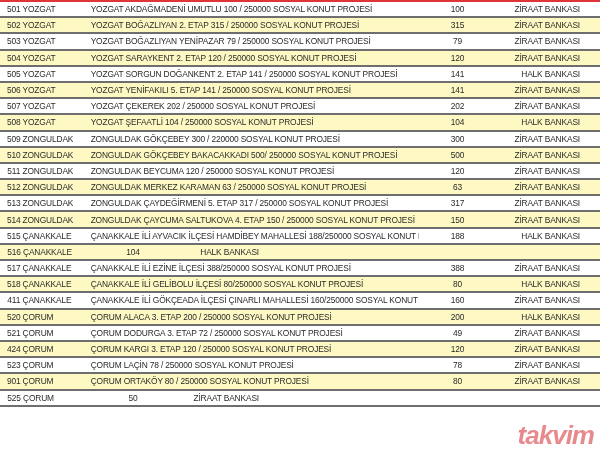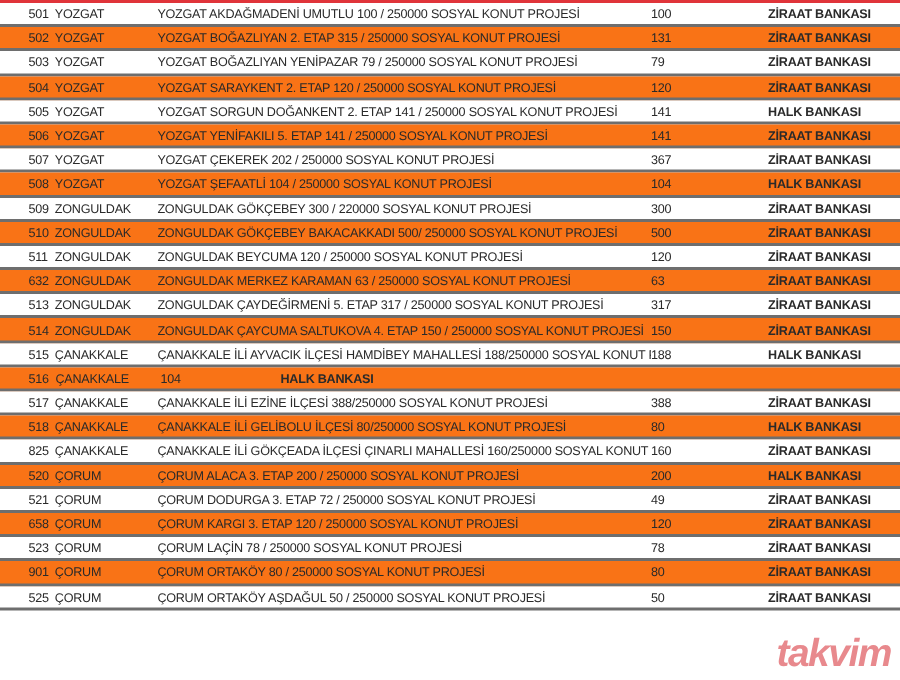--- a/index.html
+++ b/index.html
@@ -9,27 +9,27 @@
     }
     .top-strip { height: 2px; background: #e0343a; }
     .table { width: 600px; }
     .row {
       display: flex; align-items: center;
       height: 16.2px; box-sizing: border-box;
       border-bottom: 2px solid #6e6e6e;
       font-size: 8.4px; color: #2a2a2a; letter-spacing: -0.15px;
       white-space: nowrap;
     }
-    .row.even { background: #f97316; }
+    .row.even { background: #fef9c3; }
     .row.odd { background: #ffffff; }
-    .c-no { width: 18px; padding-left: 19px; }
+    .c-no { width: 18px; padding-left: 5px; text-align: center; }
     .c-city { width: 70px; }
     .c-proj { width: 337px; overflow: hidden; }
-    .c-count { width: 80px; text-align: left; }
-    .c-bank { width: 86px; text-align: left; padding-right: 4px; font-weight: bold; }
+    .c-count { width: 80px; text-align: center; }
+    .c-bank { width: 86px; text-align: right; padding-right: 20px; }
     .watermark {
       position: absolute; right: 6px; bottom: 2px;
       font-size: 26px; font-weight: bold; color: rgba(214,40,48,0.55);
       letter-spacing: -1px; font-style: italic; margin-left: 44px;
     }
   </style>
 </head>
 <body>
 
 <div class="top-strip"></div>
@@ -39,21 +39,21 @@
       <div class="c-no">501</div>
       <div class="c-city">YOZGAT</div>
       <div class="c-proj">YOZGAT AKDAĞMADENİ UMUTLU 100 / 250000 SOSYAL KONUT PROJESİ</div>
       <div class="c-count">100</div>
       <div class="c-bank">ZİRAAT BANKASI</div>
     </div>
     <div class="row even">
       <div class="c-no">502</div>
       <div class="c-city">YOZGAT</div>
       <div class="c-proj">YOZGAT BOĞAZLIYAN 2. ETAP 315 / 250000 SOSYAL KONUT PROJESİ</div>
-      <div class="c-count">131</div>
+      <div class="c-count">315</div>
       <div class="c-bank">ZİRAAT BANKASI</div>
     </div>
     <div class="row odd">
       <div class="c-no">503</div>
       <div class="c-city">YOZGAT</div>
       <div class="c-proj">YOZGAT BOĞAZLIYAN YENİPAZAR 79 / 250000 SOSYAL KONUT PROJESİ</div>
       <div class="c-count">79</div>
       <div class="c-bank">ZİRAAT BANKASI</div>
     </div>
     <div class="row even">
@@ -74,21 +74,21 @@
       <div class="c-no">506</div>
       <div class="c-city">YOZGAT</div>
       <div class="c-proj">YOZGAT YENİFAKILI 5. ETAP 141 / 250000 SOSYAL KONUT PROJESİ</div>
       <div class="c-count">141</div>
       <div class="c-bank">ZİRAAT BANKASI</div>
     </div>
     <div class="row odd">
       <div class="c-no">507</div>
       <div class="c-city">YOZGAT</div>
       <div class="c-proj">YOZGAT ÇEKEREK 202 / 250000 SOSYAL KONUT PROJESİ</div>
-      <div class="c-count">367</div>
+      <div class="c-count">202</div>
       <div class="c-bank">ZİRAAT BANKASI</div>
     </div>
     <div class="row even">
       <div class="c-no">508</div>
       <div class="c-city">YOZGAT</div>
       <div class="c-proj">YOZGAT ŞEFAATLİ 104 / 250000 SOSYAL KONUT PROJESİ</div>
       <div class="c-count">104</div>
       <div class="c-bank">HALK BANKASI</div>
     </div>
     <div class="row odd">
@@ -106,21 +106,21 @@
       <div class="c-bank">ZİRAAT BANKASI</div>
     </div>
     <div class="row odd">
       <div class="c-no">511</div>
       <div class="c-city">ZONGULDAK</div>
       <div class="c-proj">ZONGULDAK BEYCUMA 120 / 250000 SOSYAL KONUT PROJESİ</div>
       <div class="c-count">120</div>
       <div class="c-bank">ZİRAAT BANKASI</div>
     </div>
     <div class="row even">
-      <div class="c-no">632</div>
+      <div class="c-no">512</div>
       <div class="c-city">ZONGULDAK</div>
       <div class="c-proj">ZONGULDAK MERKEZ KARAMAN 63 / 250000 SOSYAL KONUT PROJESİ</div>
       <div class="c-count">63</div>
       <div class="c-bank">ZİRAAT BANKASI</div>
     </div>
     <div class="row odd">
       <div class="c-no">513</div>
       <div class="c-city">ZONGULDAK</div>
       <div class="c-proj">ZONGULDAK ÇAYDEĞİRMENİ 5. ETAP 317 / 250000 SOSYAL KONUT PROJESİ</div>
       <div class="c-count">317</div>
@@ -154,42 +154,42 @@
       <div class="c-bank">ZİRAAT BANKASI</div>
     </div>
     <div class="row even">
       <div class="c-no">518</div>
       <div class="c-city">ÇANAKKALE</div>
       <div class="c-proj">ÇANAKKALE İLİ GELİBOLU İLÇESİ 80/250000 SOSYAL KONUT PROJESİ</div>
       <div class="c-count">80</div>
       <div class="c-bank">HALK BANKASI</div>
     </div>
     <div class="row odd">
-      <div class="c-no">825</div>
+      <div class="c-no">411</div>
       <div class="c-city">ÇANAKKALE</div>
       <div class="c-proj">ÇANAKKALE İLİ GÖKÇEADA İLÇESİ ÇINARLI MAHALLESİ 160/250000 SOSYAL KONUT PROJESİ</div>
       <div class="c-count">160</div>
       <div class="c-bank">ZİRAAT BANKASI</div>
     </div>
     <div class="row even">
       <div class="c-no">520</div>
       <div class="c-city">ÇORUM</div>
       <div class="c-proj">ÇORUM ALACA 3. ETAP 200 / 250000 SOSYAL KONUT PROJESİ</div>
       <div class="c-count">200</div>
       <div class="c-bank">HALK BANKASI</div>
     </div>
     <div class="row odd">
       <div class="c-no">521</div>
       <div class="c-city">ÇORUM</div>
       <div class="c-proj">ÇORUM DODURGA 3. ETAP 72 / 250000 SOSYAL KONUT PROJESİ</div>
       <div class="c-count">49</div>
       <div class="c-bank">ZİRAAT BANKASI</div>
     </div>
     <div class="row even">
-      <div class="c-no">658</div>
+      <div class="c-no">424</div>
       <div class="c-city">ÇORUM</div>
       <div class="c-proj">ÇORUM KARGI 3. ETAP 120 / 250000 SOSYAL KONUT PROJESİ</div>
       <div class="c-count">120</div>
       <div class="c-bank">ZİRAAT BANKASI</div>
     </div>
     <div class="row odd">
       <div class="c-no">523</div>
       <div class="c-city">ÇORUM</div>
       <div class="c-proj">ÇORUM LAÇİN 78 / 250000 SOSYAL KONUT PROJESİ</div>
       <div class="c-count">78</div>
@@ -198,19 +198,18 @@
     <div class="row even">
       <div class="c-no">901</div>
       <div class="c-city">ÇORUM</div>
       <div class="c-proj">ÇORUM ORTAKÖY 80 / 250000 SOSYAL KONUT PROJESİ</div>
       <div class="c-count">80</div>
       <div class="c-bank">ZİRAAT BANKASI</div>
     </div>
     <div class="row odd">
       <div class="c-no">525</div>
       <div class="c-city">ÇORUM</div>
-      <div class="c-proj">ÇORUM ORTAKÖY AŞDAĞUL 50 / 250000 SOSYAL KONUT PROJESİ</div>
       <div class="c-count">50</div>
       <div class="c-bank">ZİRAAT BANKASI</div>
     </div>
   </div>
 
 <div class="watermark">takvim</div>
 
 </body></html>

